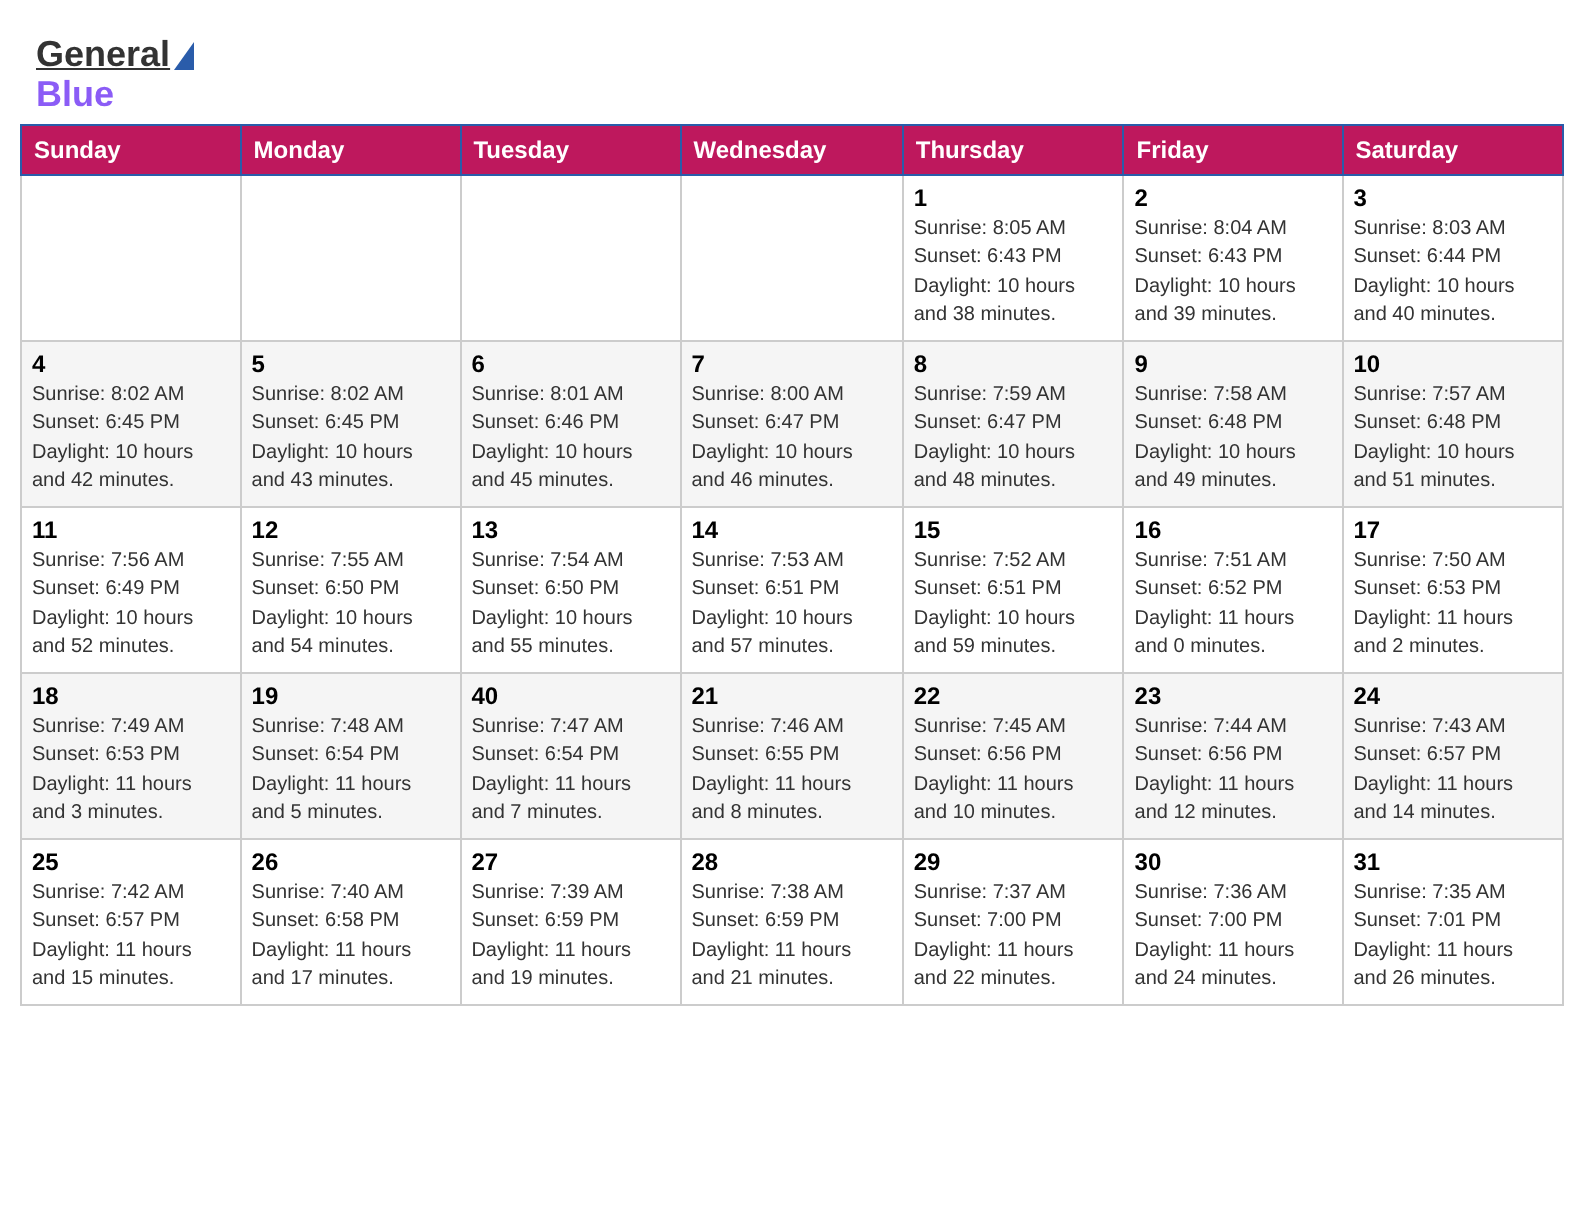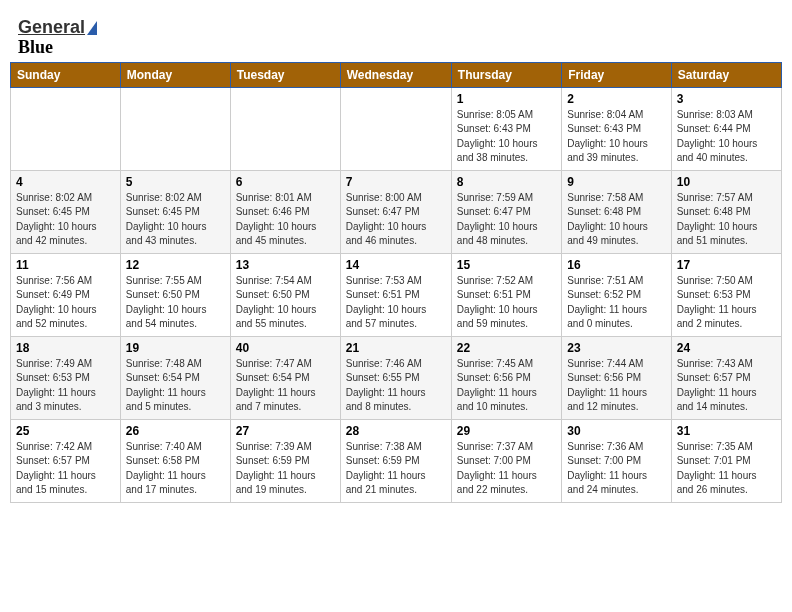--- a/index.html
+++ b/index.html
@@ -26,23 +26,22 @@
     .logo-general {
       font-size: 18px;
       font-weight: bold;
       color: #333;
       line-height: 1.1;
       text-decoration: underline;
     }
     .logo-blue {
       font-size: 18px;
       font-weight: bold;
-      color: #000000;
+      color: #8b5cf6;
       line-height: 1.1;
-      font-family: Liberation Serif, serif;
     }
     .logo-icon {
       display: inline-block;
       width: 0;
       height: 0;
       border-left: 10px solid transparent;
       border-bottom: 14px solid #2a5caa;
       margin-left: 2px;
       vertical-align: middle;
     }
@@ -63,21 +62,21 @@
       font-size: 15px;
       color: #333;
       margin-top: 2px;
     }
     .calendar {
       width: 100%;
       border-collapse: collapse;
       font-size: 10.5px;
     }
     .calendar th {
-      background-color: #a16207;
+      background-color: #be185d;
       color: #fff;
       text-align: left;
       padding: 5px 6px;
       font-size: 12px;
       font-weight: bold;
       border: 1px solid #2a5caa;
     }
     .calendar td {
       border: 1px solid #ccc;
       vertical-align: top;

